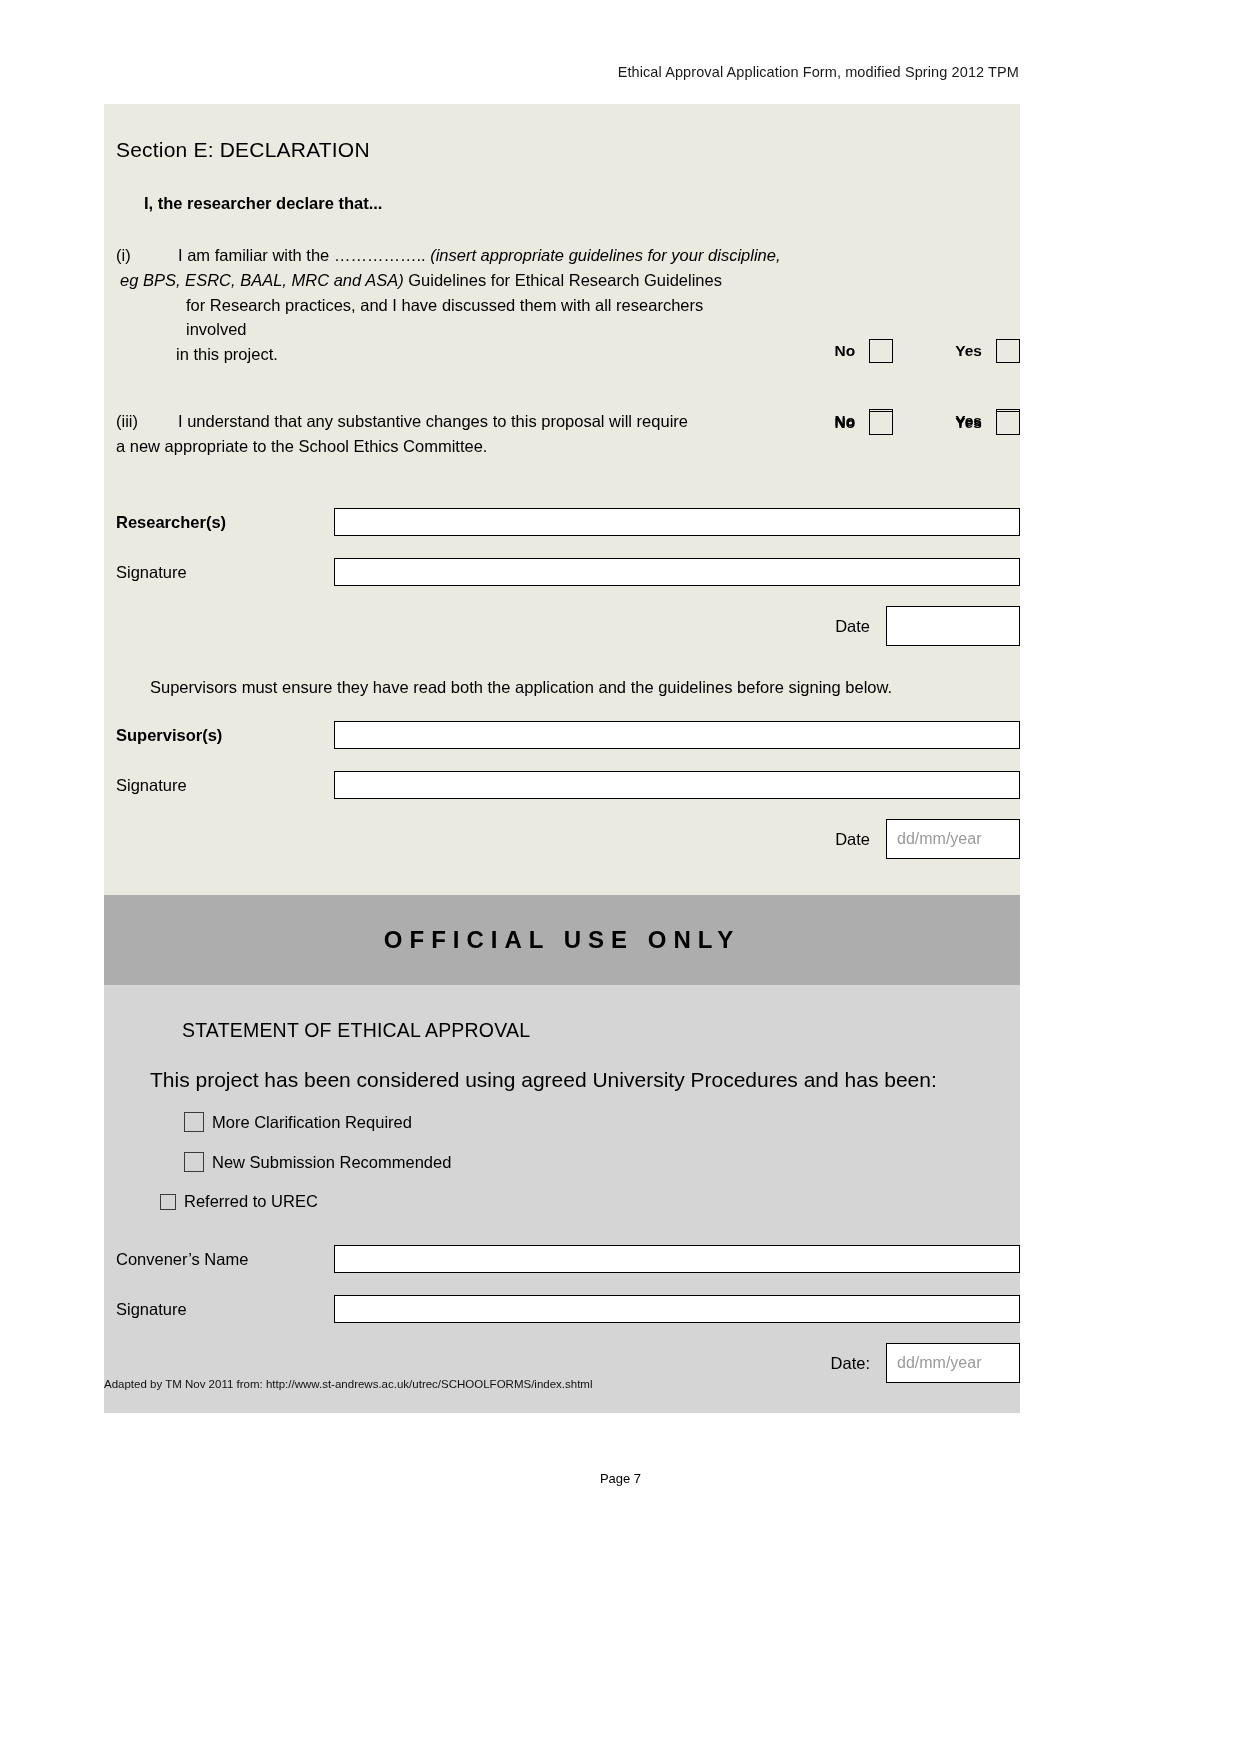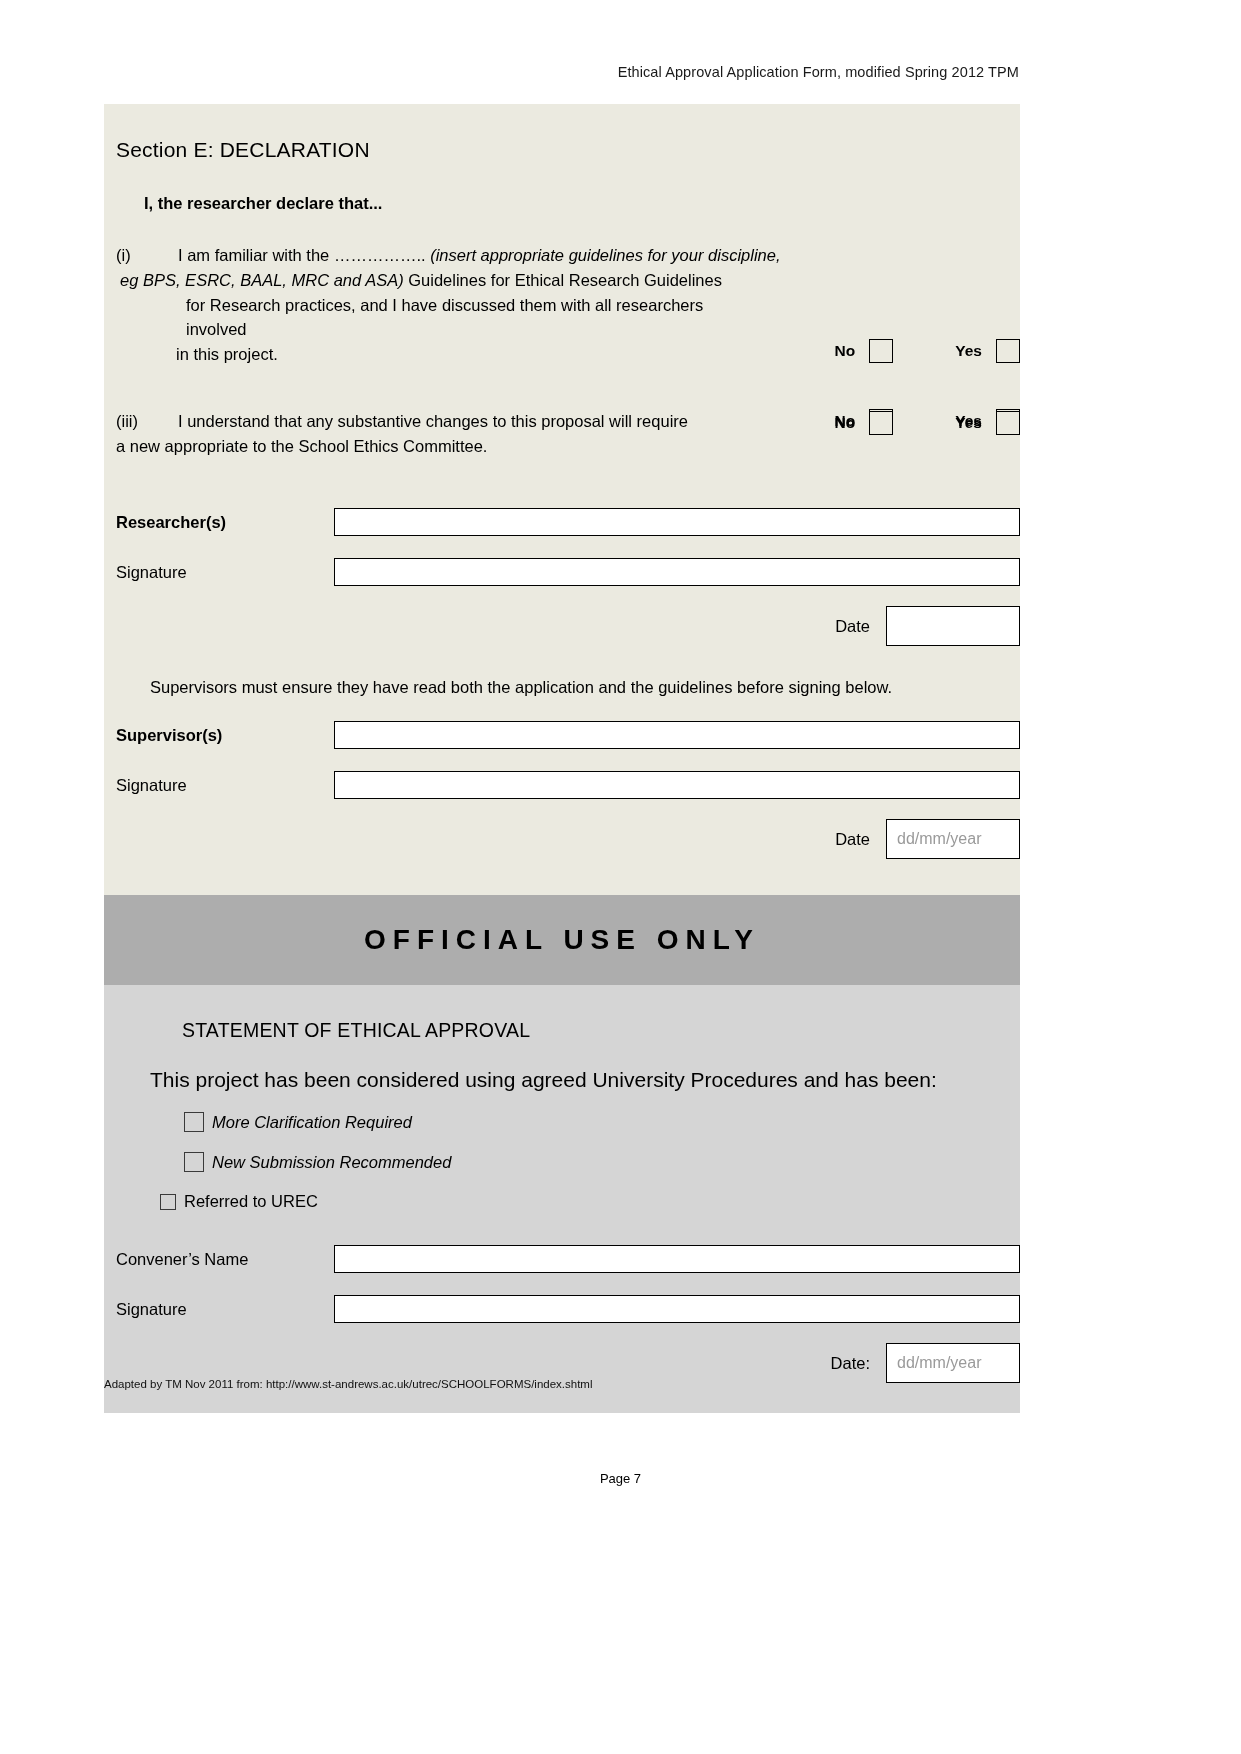--- a/index.html
+++ b/index.html
@@ -146,21 +146,21 @@
 
   
   .official-banner {
     background: #adadad;
     height: 90px;
     display: flex;
     align-items: center;
     justify-content: center;
   }
   .official-banner span {
-    font-size: 28px;
+    font-size: 24px;
     font-weight: bold;
     letter-spacing: 7px;
   }
 
   
   .panel-official {
     background: #d5d5d5;
     padding: 34px 0 30px 0;
   }
   .statement-title {
@@ -196,21 +196,21 @@
     align-items: center;
     margin-top: 22px;
     padding-left: 46px;
   }
   .approve-right {
     margin-left: auto;
     display: flex;
     align-items: center;
     padding-right: 56px;
   }
-  .sub-check { padding-left: 80px; font-style: italic; }
+  .sub-check { padding-left: 80px; }
   .sub-check-2 { padding-left: 56px; }
 
   .official-fields { margin-top: 34px; }
   .official-fields .field-row { padding-left: 12px; }
   .official-fields .field-input { background: #ffffff; }
   .official-fields .date-input {
     background: #ffffff;
     width: 134px;
   }
 

